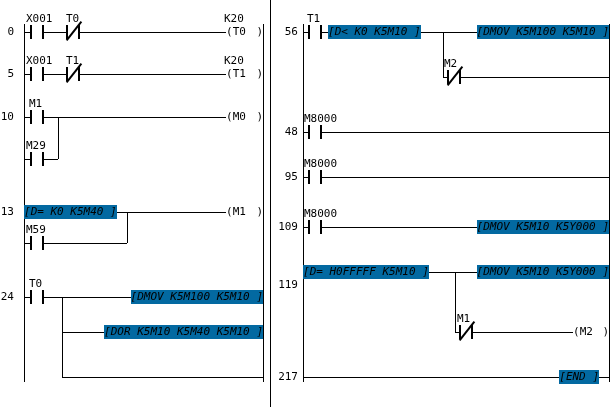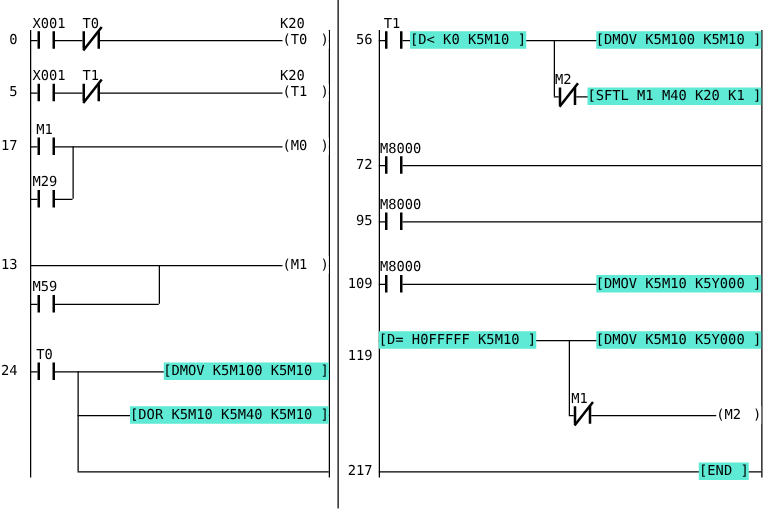--- a/index.html
+++ b/index.html
@@ -21,21 +21,21 @@
     position:absolute; left:-6px; top:5px; width:24px; height:0;
     border-top:2px solid #000; transform:rotate(-52deg);
   }
   .coil {
     position:absolute; height:14px; line-height:14px; background:#fff;
     display:flex; white-space:pre;
   }
   .coil::before { content:"("; }
   .coil::after  { content:")"; margin-left:auto; }
   .instr {
-    position:absolute; height:14px; line-height:14px; background:#5eead4; white-space:pre;
+    position:absolute; height:14px; line-height:14px; background:#0369a1; white-space:pre;font-style:italic;
   }
   .instr::before { content:"["; }
   .instr::after  { content:"]"; }
 </style>
 </head>
 <body>
 
 <div id="ladder">
 
   <div class="v" style="left:270px;top:0;height:407px"></div>
@@ -59,32 +59,33 @@
   <div class="h" style="left:24px;top:74px;width:239px"></div>
   <div class="lbl" style="left:26px;top:54px">X001</div>
   <div class="contact" style="left:30px;top:67px"></div>
   <div class="lbl" style="left:66px;top:54px">T1</div>
   <div class="contact nc" style="left:66px;top:67px">
       <span class="slash"></span>
     </div>
   <div class="lbl" style="left:224px;top:54px">K20</div>
   <div class="coil" style="left:226px;top:67px;width:37px"><span>T1</span></div>
 
-  <div class="step" style="left:0;width:14px;top:110px">17</div>
+  <div class="step" style="left:0;width:14px;top:110px">10</div>
   <div class="h" style="left:24px;top:117px;width:239px"></div>
   <div class="lbl" style="left:29px;top:97px">M1</div>
   <div class="contact" style="left:30px;top:110px"></div>
   <div class="coil" style="left:226px;top:110px;width:37px"><span>M0</span></div>
   <div class="v" style="left:58px;top:117px;height:42px"></div>
   <div class="h" style="left:24px;top:159px;width:34px"></div>
   <div class="lbl" style="left:26px;top:139px">M29</div>
   <div class="contact" style="left:30px;top:152px"></div>
 
   <div class="step" style="left:0;width:14px;top:205px">13</div>
   <div class="h" style="left:24px;top:212px;width:239px"></div>
+  <div class="instr" style="left:24px;top:205px"><span>D= K0 K5M40 </span></div>
   <div class="coil" style="left:226px;top:205px;width:37px"><span>M1</span></div>
   <div class="v" style="left:127px;top:212px;height:31px"></div>
   <div class="h" style="left:24px;top:243px;width:103px"></div>
   <div class="lbl" style="left:26px;top:223px">M59</div>
   <div class="contact" style="left:30px;top:236px"></div>
 
   <div class="step" style="left:0;width:14px;top:290px">24</div>
   <div class="h" style="left:24px;top:297px;width:239px"></div>
   <div class="lbl" style="left:29px;top:277px">T0</div>
   <div class="contact" style="left:30px;top:290px"></div>
@@ -99,23 +100,22 @@
   <div class="lbl" style="left:307px;top:12px">T1</div>
   <div class="contact" style="left:308px;top:25px"></div>
   <div class="instr" style="left:328px;top:25px"><span>D&lt; K0 K5M10 </span></div>
   <div class="instr" style="right:6px;top:25px"><span>DMOV K5M100 K5M10 </span></div>
   <div class="v" style="left:443px;top:32px;height:45px"></div>
   <div class="h" style="left:443px;top:77px;width:166px"></div>
   <div class="lbl" style="left:444px;top:57px">M2</div>
   <div class="contact nc" style="left:447px;top:70px">
       <span class="slash"></span>
     </div>
-  <div class="instr" style="right:6px;top:70px"><span>SFTL M1 M40 K20 K1 </span></div>
 
-  <div class="step" style="left:274px;width:24px;top:125px">72</div>
+  <div class="step" style="left:274px;width:24px;top:125px">48</div>
   <div class="h" style="left:303px;top:132px;width:306px"></div>
   <div class="lbl" style="left:304px;top:112px">M8000</div>
   <div class="contact" style="left:308px;top:125px"></div>
 
   <div class="step" style="left:274px;width:24px;top:170px">95</div>
   <div class="h" style="left:303px;top:177px;width:306px"></div>
   <div class="lbl" style="left:304px;top:157px">M8000</div>
   <div class="contact" style="left:308px;top:170px"></div>
 
   <div class="step" style="left:274px;width:24px;top:220px">109</div>

